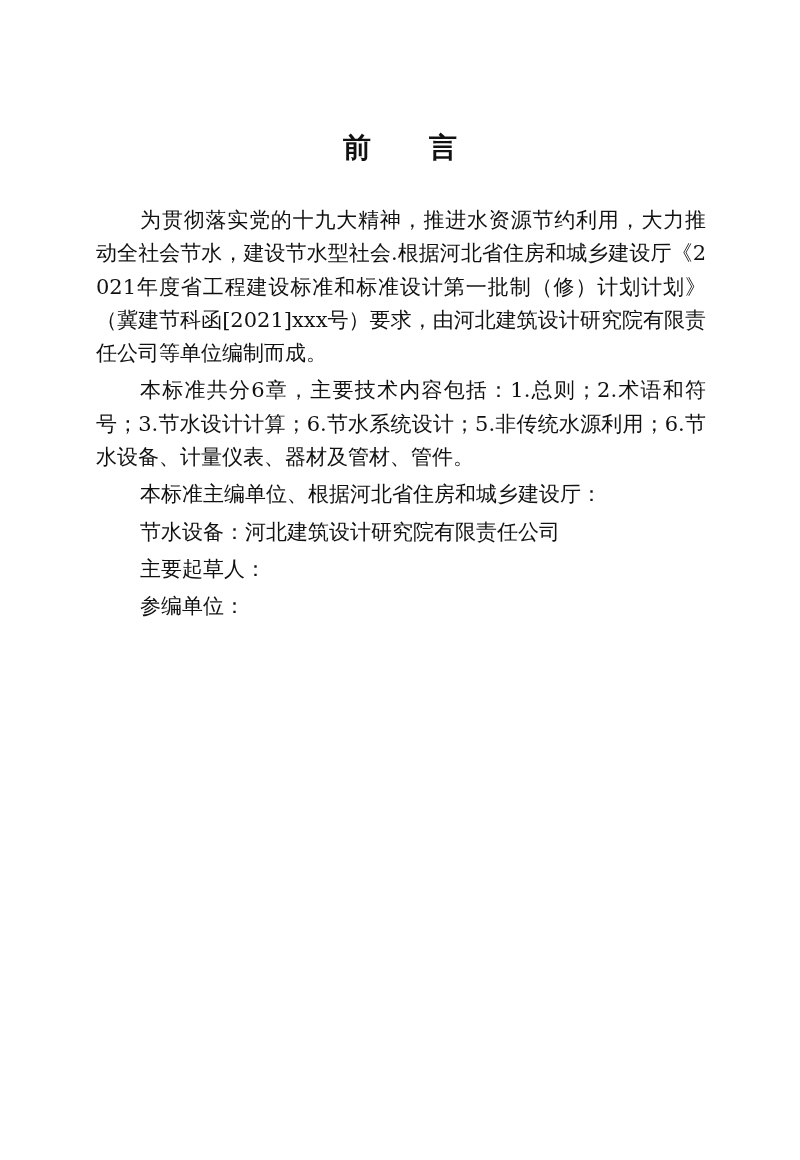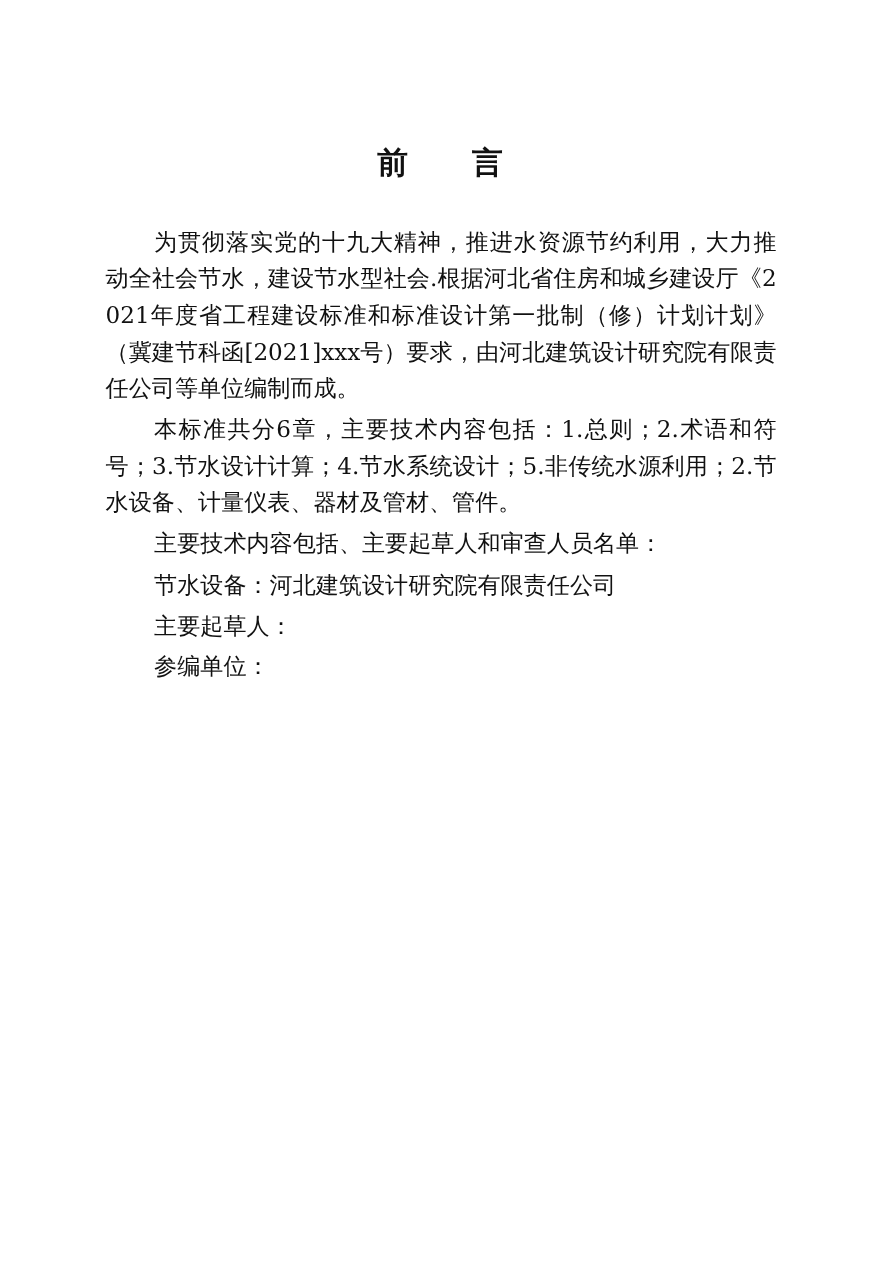--- a/index.html
+++ b/index.html
@@ -59,19 +59,19 @@
 </head>
 <body>
 
 <div class="page">
   <div class="title">
     <span>前</span><span class="gap"></span><span>言</span>
   </div>
 
   <div class="body-text">
     <p>为贯彻落实党的十九大精神，推进水资源节约利用，大力推动全社会节水，建设节水型社会.根据河北省住房和城乡建设厅《2021年度省工程建设标准和标准设计第一批制（修）计划计划》（冀建节科函[2021]xxx号）要求，由河北建筑设计研究院有限责任公司等单位编制而成。</p>
-    <p>本标准共分6章，主要技术内容包括：1.总则；2.术语和符号；3.节水设计计算；4.节水系统设计；5.非传统水源利用；2.节水设备、计量仪表、器材及管材、管件。</p>
-    <p>主要技术内容包括、主要起草人和审查人员名单：</p>
+    <p>本标准共分6章，主要技术内容包括：1.总则；2.术语和符号；3.节水设计计算；6.节水系统设计；5.非传统水源利用；6.节水设备、计量仪表、器材及管材、管件。</p>
+    <p>本标准主编单位、根据河北省住房和城乡建设厅：</p>
     <p>节水设备：河北建筑设计研究院有限责任公司</p>
     <p>主要起草人：</p>
     <p>参编单位：</p>
   </div>
 </div>
 
 </body></html>

